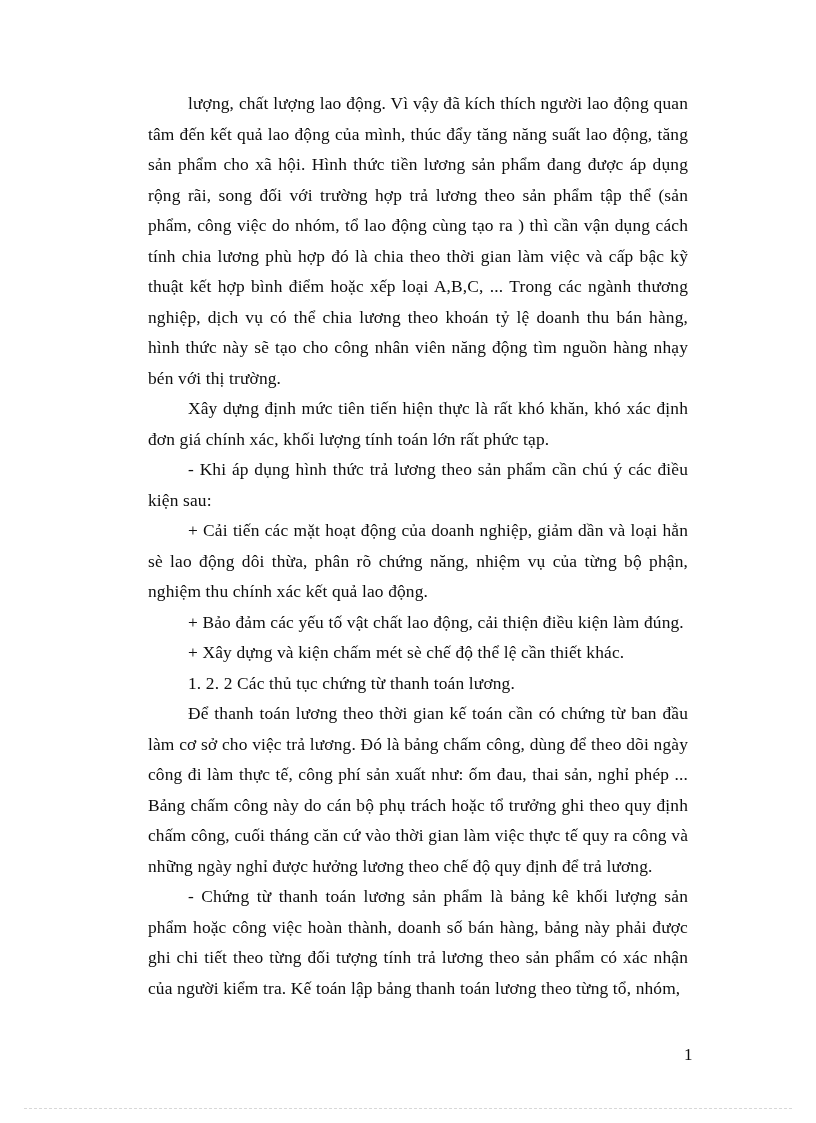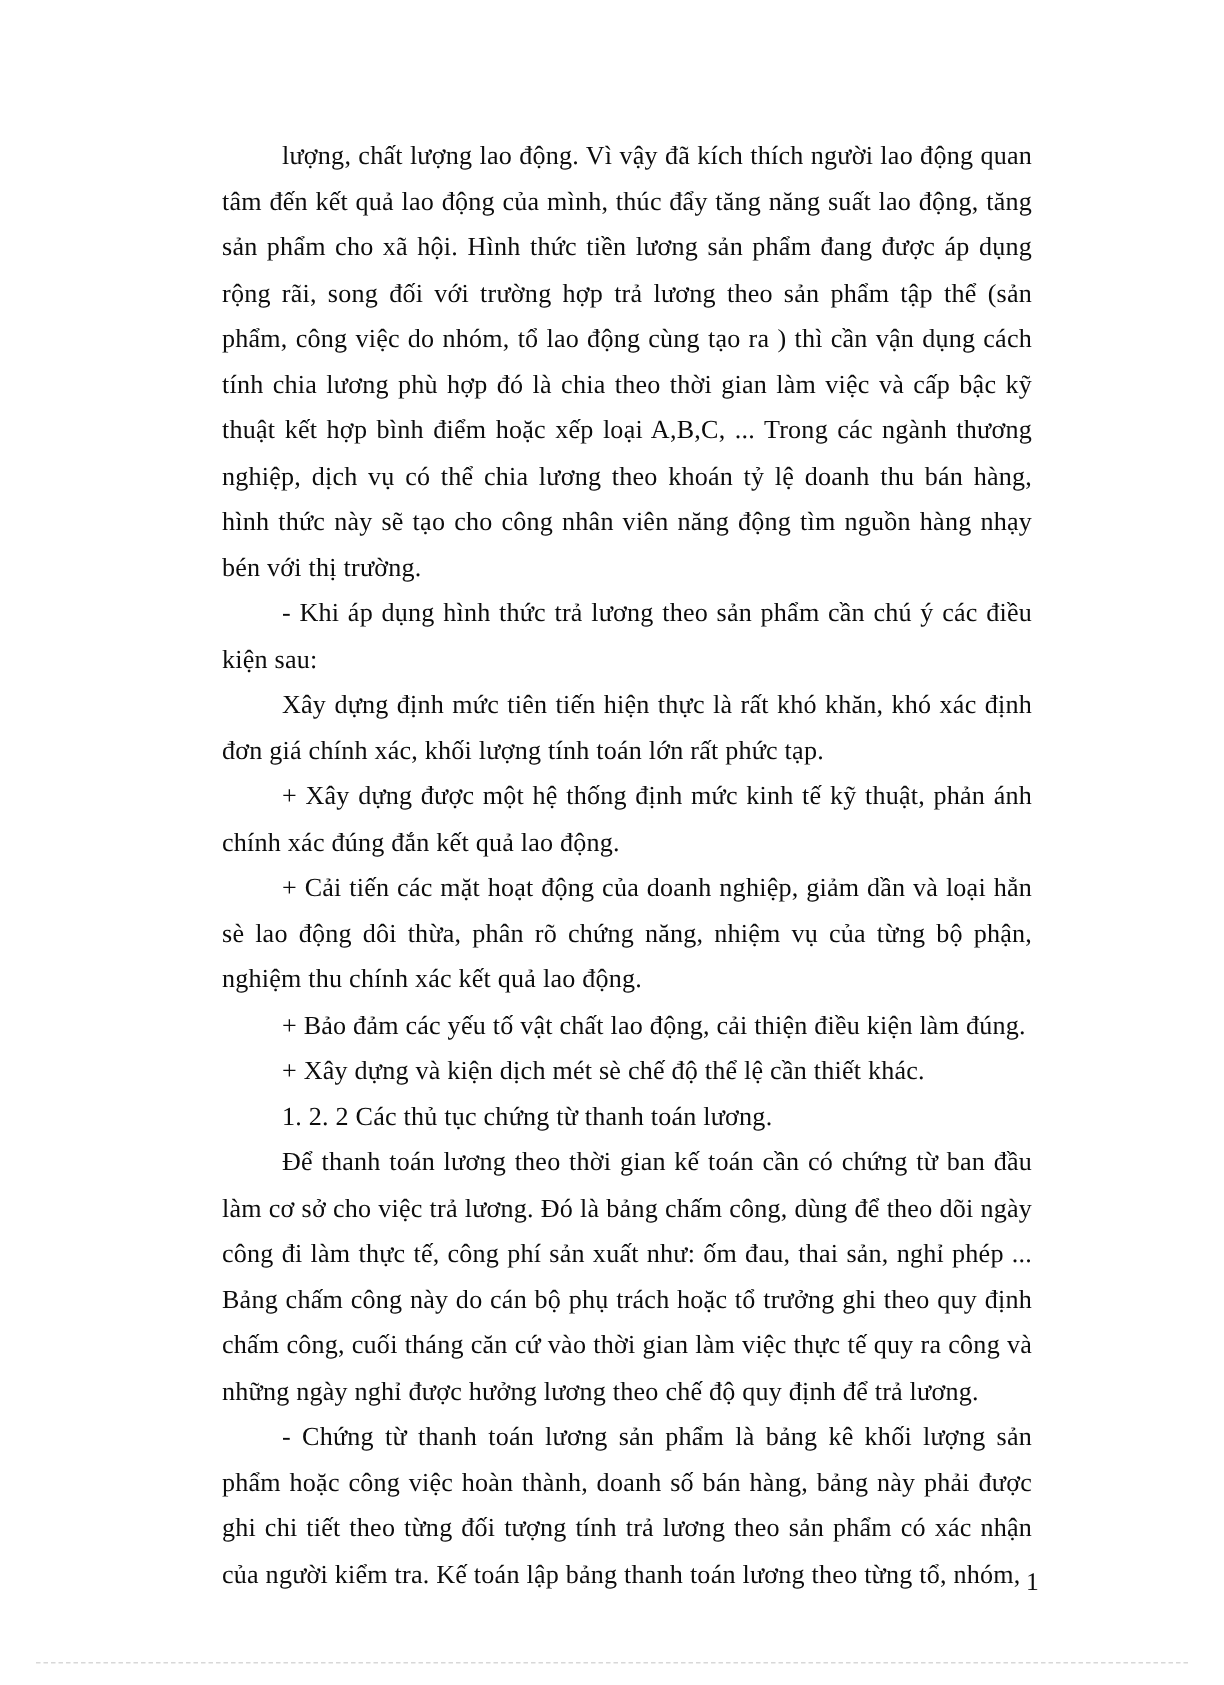--- a/index.html
+++ b/index.html
@@ -62,25 +62,24 @@
     height: 0;
     border-top: 1px dashed #d8d8d8;
   }
 </style>
 </head>
 <body>
 
 <div class="page">
   <div class="content">
     <p class="indent">lượng, chất lượng lao động. Vì vậy đã kích thích người lao động quan tâm đến kết quả lao động của mình, thúc đẩy tăng năng suất lao động, tăng sản phẩm cho xã hội. Hình thức tiền lương sản phẩm đang được áp dụng rộng rãi, song đối với trường hợp trả lương theo sản phẩm tập thể (sản phẩm, công việc do nhóm, tổ lao động cùng tạo ra ) thì cần vận dụng cách tính chia lương phù hợp đó là chia theo thời gian làm việc và cấp bậc kỹ thuật kết hợp bình điểm hoặc xếp loại A,B,C, ... Trong các ngành thương nghiệp, dịch vụ có thể chia lương theo khoán tỷ lệ doanh thu bán hàng, hình thức này sẽ tạo cho công nhân viên năng động tìm nguồn hàng nhạy bén với thị trường.</p>
+    <p class="indent">Xây dựng định mức tiên tiến hiện thực là rất khó khăn, khó xác định đơn giá chính xác, khối lượng tính toán lớn rất phức tạp.</p>
     <p class="indent">- Khi áp dụng hình thức trả lương theo sản phẩm cần chú ý các điều kiện sau:</p>
-    <p class="indent">Xây dựng định mức tiên tiến hiện thực là rất khó khăn, khó xác định đơn giá chính xác, khối lượng tính toán lớn rất phức tạp.</p>
-    <p class="indent">+ Xây dựng được một hệ thống định mức kinh tế kỹ thuật, phản ánh chính xác đúng đắn kết quả lao động.</p>
     <p class="indent">+ Cải tiến các mặt hoạt động của doanh nghiệp, giảm dần và loại hẳn sè lao động dôi thừa, phân rõ chứng năng, nhiệm vụ của từng bộ phận, nghiệm thu chính xác kết quả lao động.</p>
     <p class="indent">+ Bảo đảm các yếu tố vật chất lao động, cải thiện điều kiện làm đúng.</p>
-    <p class="indent">+ Xây dựng và kiện dịch mét sè chế độ thể lệ cần thiết khác.</p>
+    <p class="indent">+ Xây dựng và kiện chấm mét sè chế độ thể lệ cần thiết khác.</p>
     <p class="heading">1. 2. 2 Các thủ tục chứng từ thanh toán lương.</p>
     <p class="indent">Để thanh toán lương theo thời gian kế toán cần có chứng từ ban đầu làm cơ sở cho việc trả lương. Đó là bảng chấm công, dùng để theo dõi ngày công đi làm thực tế, công phí sản xuất như: ốm đau, thai sản, nghỉ phép ... Bảng chấm công này do cán bộ phụ trách hoặc tổ trưởng ghi theo quy định chấm công, cuối tháng căn cứ vào thời gian làm việc thực tế quy ra công và những ngày nghỉ được hưởng lương theo chế độ quy định để trả lương.</p>
     <p class="indent">- Chứng từ thanh toán lương sản phẩm là bảng kê khối lượng sản phẩm hoặc công việc hoàn thành, doanh số bán hàng, bảng này phải được ghi chi tiết theo từng đối tượng tính trả lương theo sản phẩm có xác nhận của người kiểm tra. Kế toán lập bảng thanh toán lương theo từng tổ, nhóm,</p>
   </div>
   <div class="page-number">1</div>
   <div class="footer-rule"></div>
 </div>
 
 </body></html>

